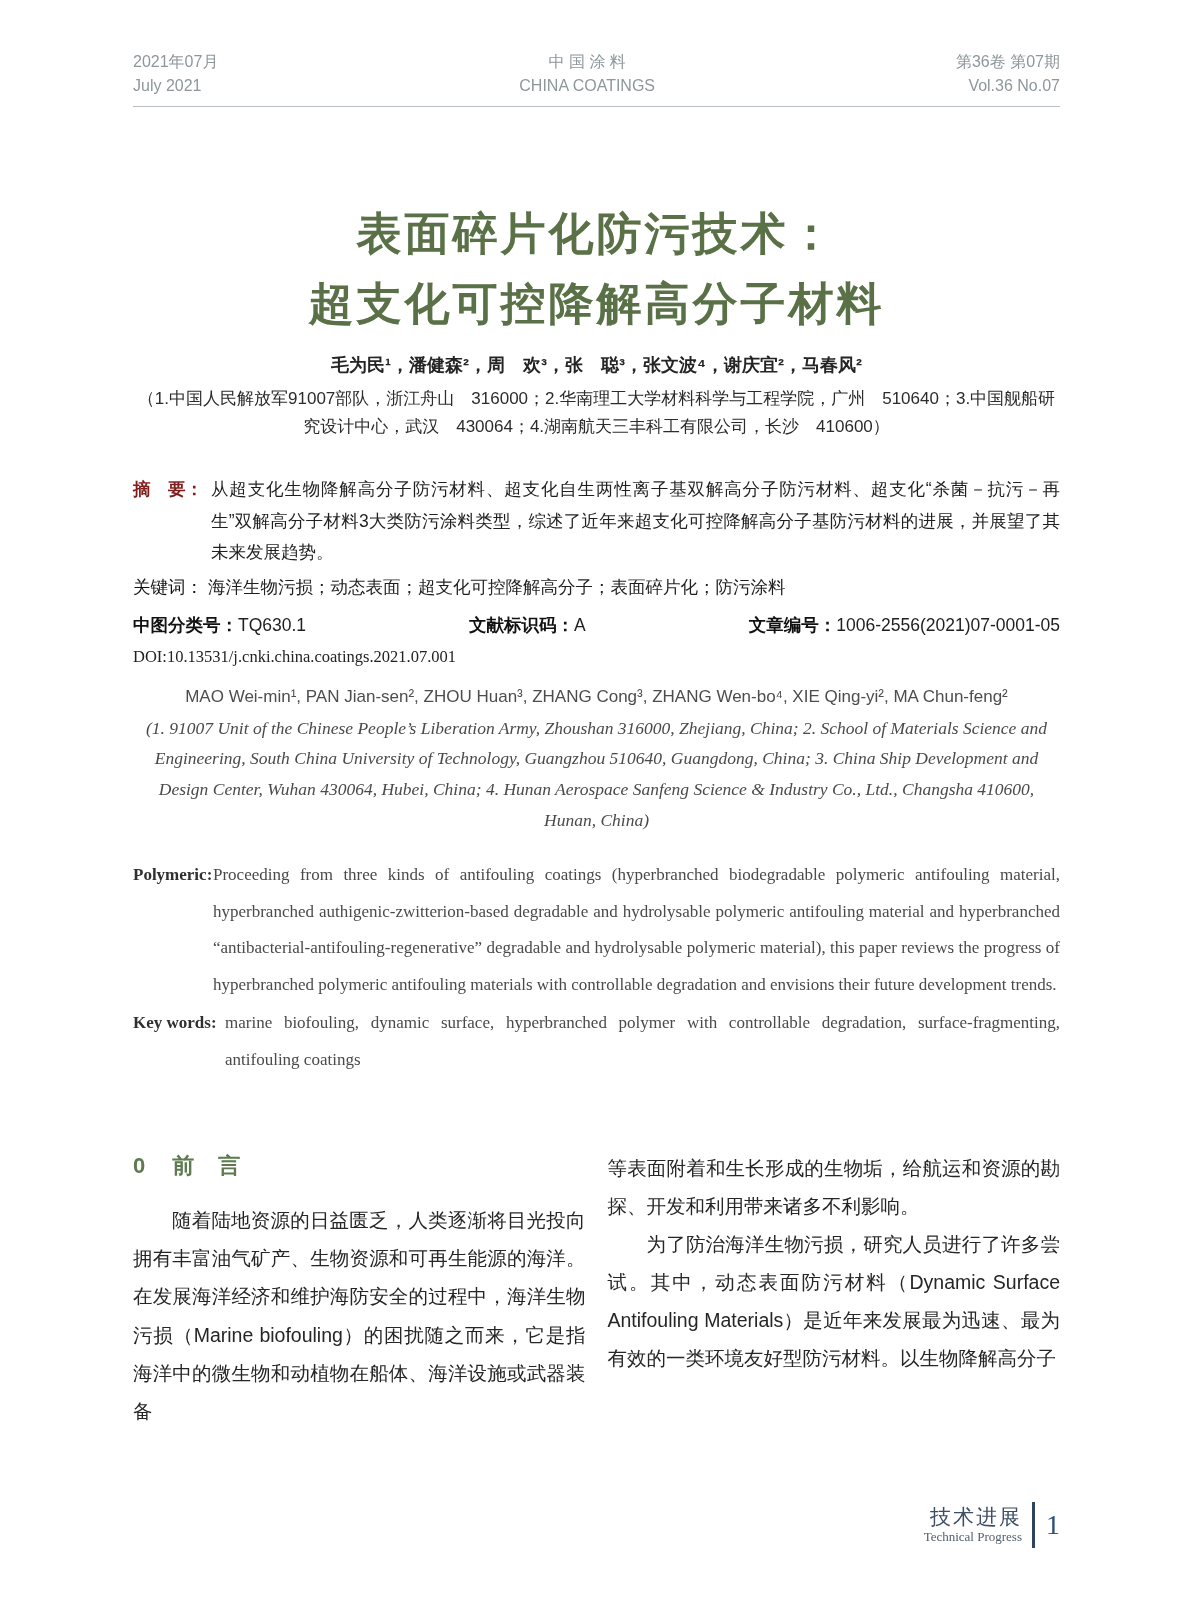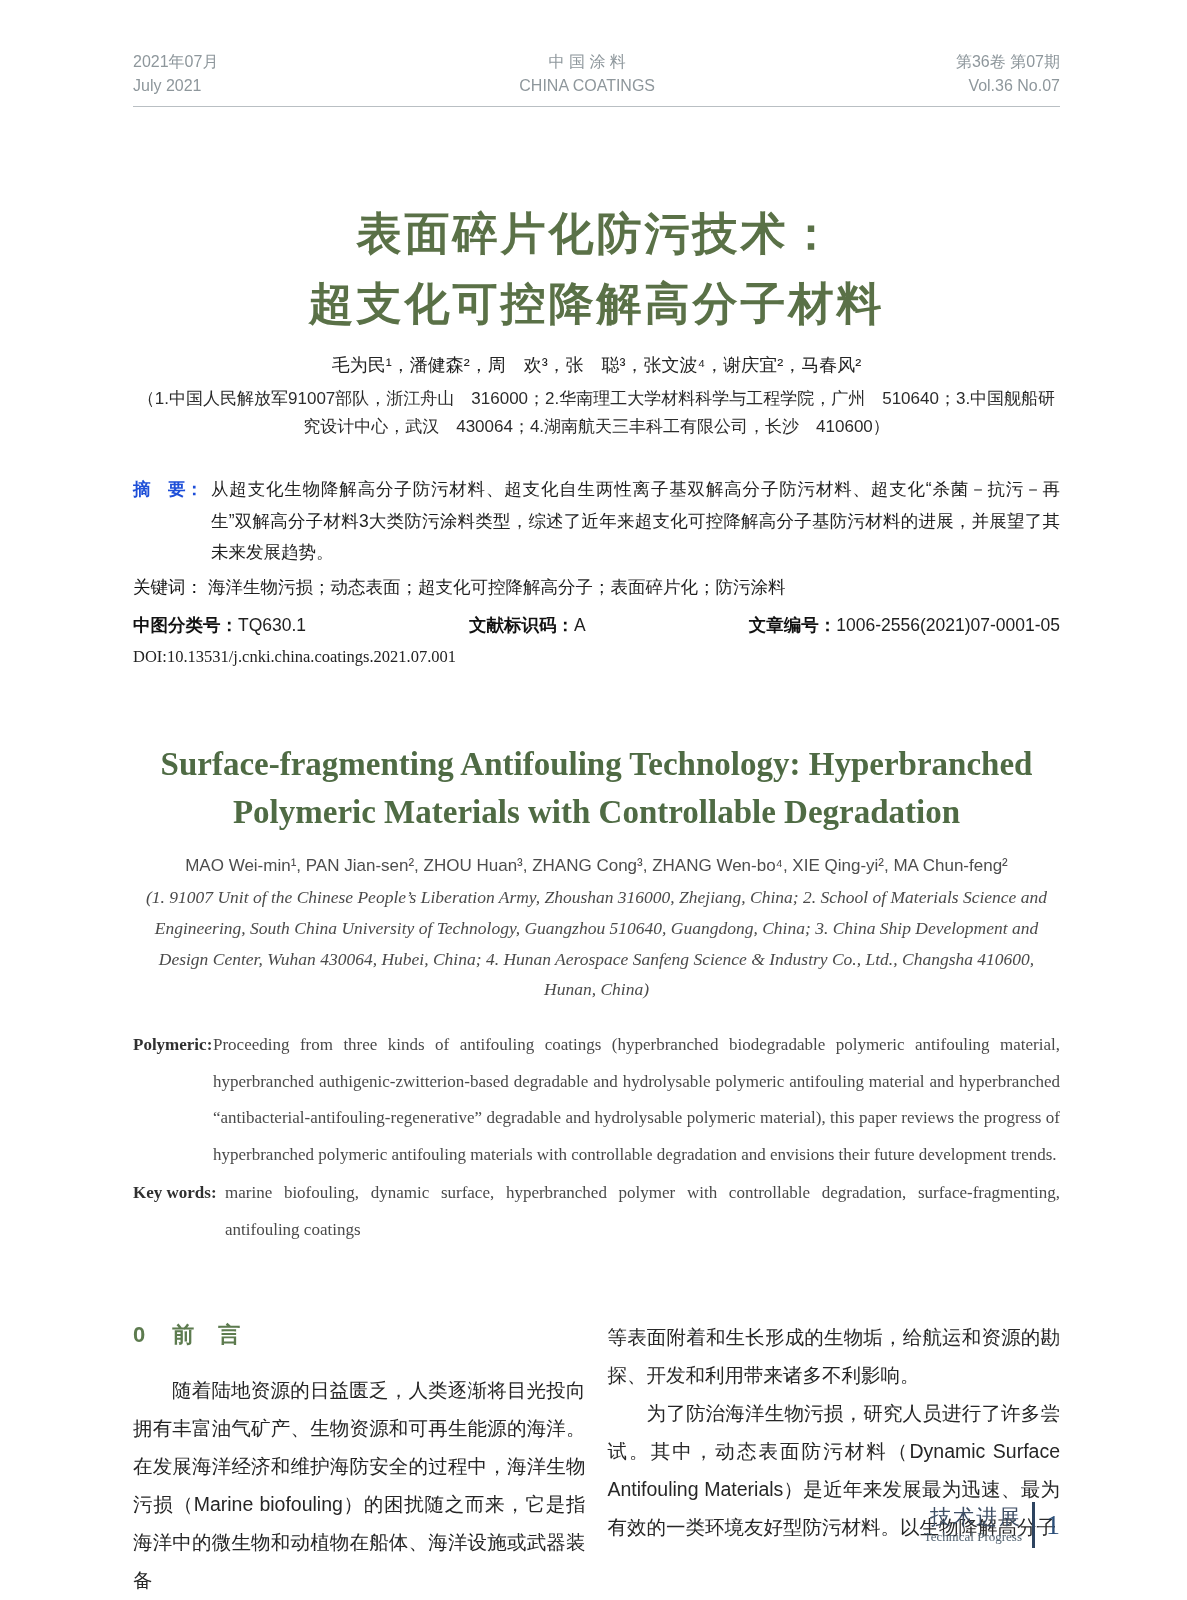--- a/index.html
+++ b/index.html
@@ -41,21 +41,21 @@
     letter-spacing: 3px;
     line-height: 1.55;
   }
 
   
   .cn-authors {
     margin-top: 14px;
     text-align: center;
     font-size: 18px;
     color: #242424;
-    font-weight: normal;
+    font-weight: bold;
   }
   .cn-affil {
     margin-top: 8px;
     text-align: center;
     font-size: 17px;
     color: #2b2b2b;
     line-height: 1.7;
   }
 
   
@@ -65,21 +65,21 @@
     padding-left: 78px;
     font-size: 17.5px;
     line-height: 1.8;
     text-align: justify;
     color: #1f1f1f;
   }
   .cn-abstract .label {
     position: absolute;
     left: 0; top: 0;
     font-weight: bold;
-    color: #1d4ed8;
+    color: #7f1d1d;
   }
   .cn-keywords {
     margin-top: 6px;
     font-size: 17.5px;
     color: #1f1f1f;
   }
   .cn-keywords .label { font-weight: normal; color: #111; }
 
   .meta-row {
     margin-top: 14px;
@@ -237,24 +237,20 @@
       </span>
       <span>
         <span class="label">文献标识码：</span><span>A</span>
       </span>
       <span>
         <span class="label">文章编号：</span><span>1006-2556(2021)07-0001-05</span>
       </span>
     </div>
     <div class="doi-line">DOI:10.13531/j.cnki.china.coatings.2021.07.001</div>
 
-    <h2 class="en-title">
-      <div>Surface-fragmenting Antifouling Technology: Hyperbranched</div>
-      <div>Polymeric Materials with Controllable Degradation</div>
-    </h2>
 
     <div class="en-authors">MAO Wei-min¹, PAN Jian-sen², ZHOU Huan³, ZHANG Cong³, ZHANG Wen-bo⁴, XIE Qing-yi², MA Chun-feng²</div>
     <div class="en-affil">(1. 91007 Unit of the Chinese People’s Liberation Army, Zhoushan 316000, Zhejiang, China; 2. School of Materials Science and Engineering, South China University of Technology, Guangzhou 510640, Guangdong, China; 3. China Ship Development and Design Center, Wuhan 430064, Hubei, China; 4. Hunan Aerospace Sanfeng Science &amp; Industry Co., Ltd., Changsha 410600, Hunan, China)</div>
 
     <div class="en-abstract">
       <span class="label">Polymeric:</span>
       <span>Proceeding from three kinds of antifouling coatings (hyperbranched biodegradable polymeric antifouling material, hyperbranched authigenic-zwitterion-based degradable and hydrolysable polymeric antifouling material and hyperbranched “antibacterial-antifouling-regenerative” degradable and hydrolysable polymeric material), this paper reviews the progress of hyperbranched polymeric antifouling materials with controllable degradation and envisions their future development trends.</span>
     </div>
     <div class="en-abstract en-keywords">
       <span class="label">Key words:</span>

